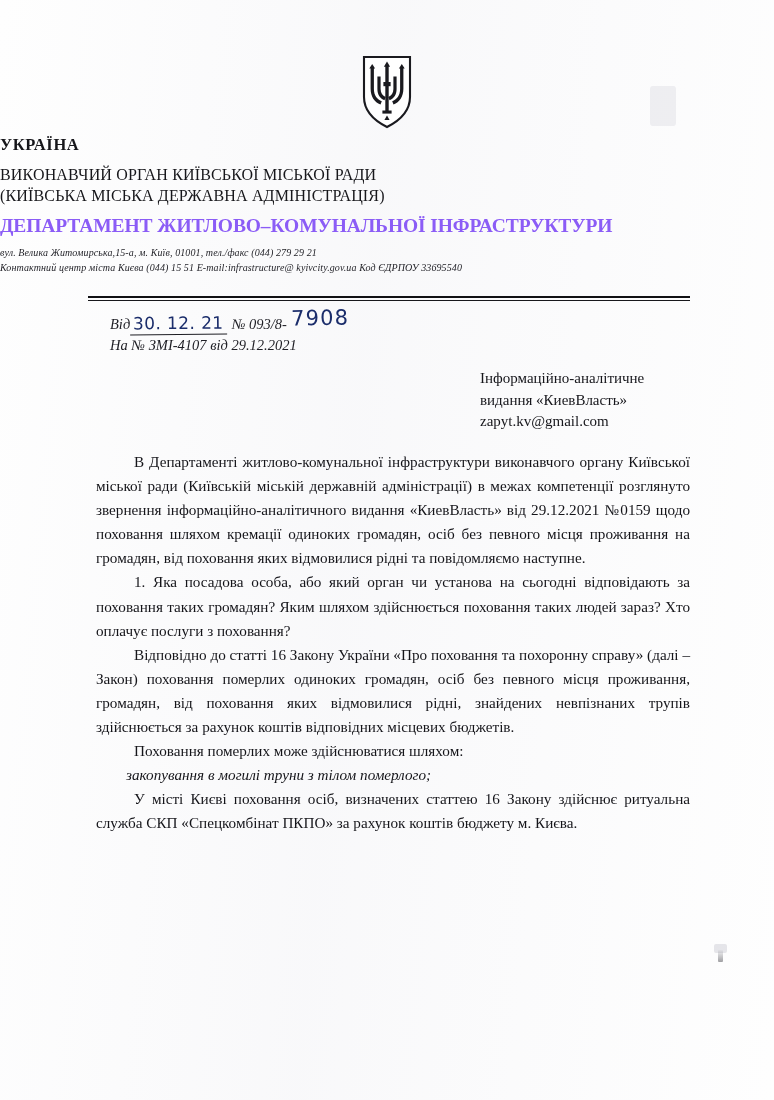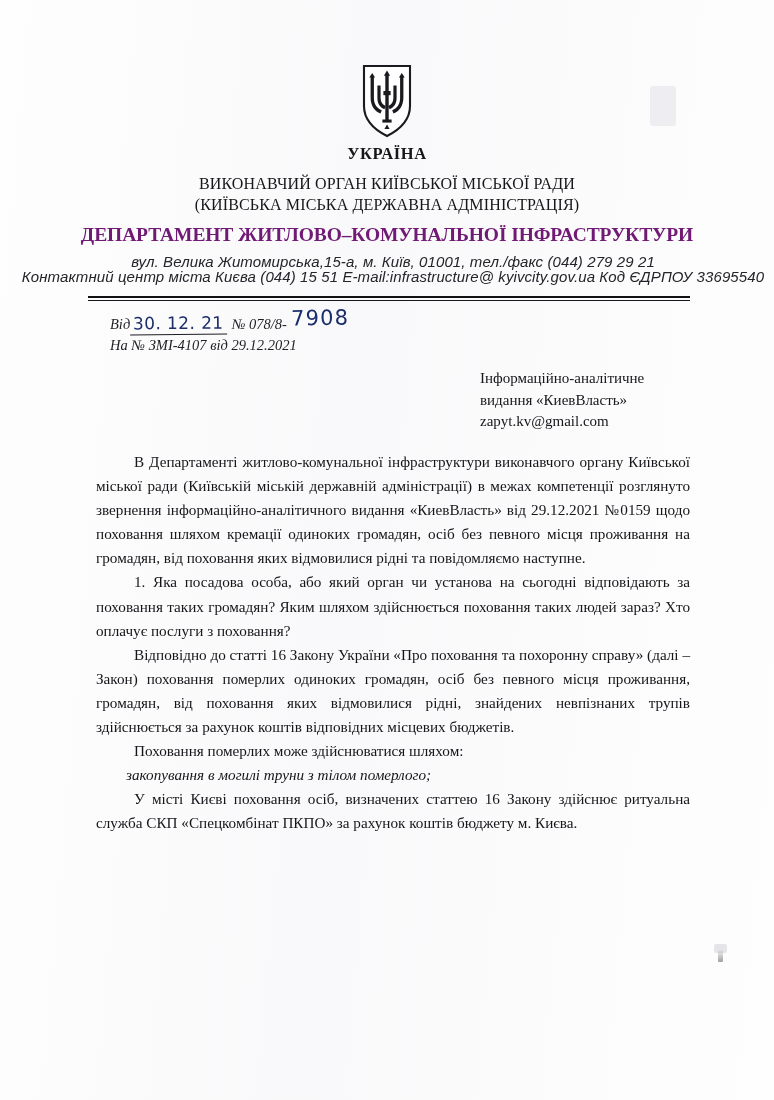--- a/index.html
+++ b/index.html
@@ -30,22 +30,22 @@
     background:
       linear-gradient(95deg, rgba(248,248,250,0.0) 0%, rgba(244,244,247,0.55) 45%, rgba(250,250,252,0.0) 100%);
     pointer-events: none;
   }
 
   
   .header {
     position: absolute;
     left: 0;
     right: 0;
-    top: 64px;
-    text-align: center;
+    top: 55px;
+    text-align: left;
   }
 
   .emblem {
     width: 52px;
     height: 74px;
     margin: 0 auto 6px auto;
     display: block;
   }
 
   .country {
@@ -62,33 +62,32 @@
     line-height: 21px;
     color: #17171b;
   }
   .org-line.first { margin-top: 9px; }
 
   .dept {
     font-size: 19.5px;
     font-weight: bold;
     letter-spacing: -0.1px;
     margin-top: 9px;
-    color: #701a75;
+    color: #8b5cf6;
     white-space: nowrap;
   }
 
   .contacts {
     margin-top: 9px;
-    font-family: Liberation Sans, sans-serif;
-    font-style: italic;
-    font-size: 15px;
+    font-family: Liberation Serif, serif;
+    font-style: italic;
+    font-size: 10px;
     line-height: 14.5px;
     color: #24242a;
     letter-spacing: 0.1px;
-    margin-left: 12px;
   }
 
   .rule-wrap {
     position: absolute;
     left: 88px;
     right: 84px;
     top: 296px;
   }
   .rule-thick {
     height: 2.2px;
@@ -250,21 +249,21 @@
 
   <div class="rule-wrap">
     <div class="rule-thick"></div>
     <div class="rule-thin"></div>
   </div>
 
   <div class="refblock">
     <div class="ref-row">
       <span class="ref-lbl">Від</span>
       <span class="hand">30. 12. 21</span>
-      <span class="ref-num">№ 078/8-</span>
+      <span class="ref-num">№ 093/8-</span>
       <span class="hand-num">7908</span>
     </div>
     <div>На № ЗМІ-4107 від 29.12.2021</div>
   </div>
 
   <div class="addressee">
     <div>Інформаційно-аналітичне</div>
     <div>видання «КиевВласть»</div>
     <div>zapyt.kv@gmail.com</div>
   </div>

